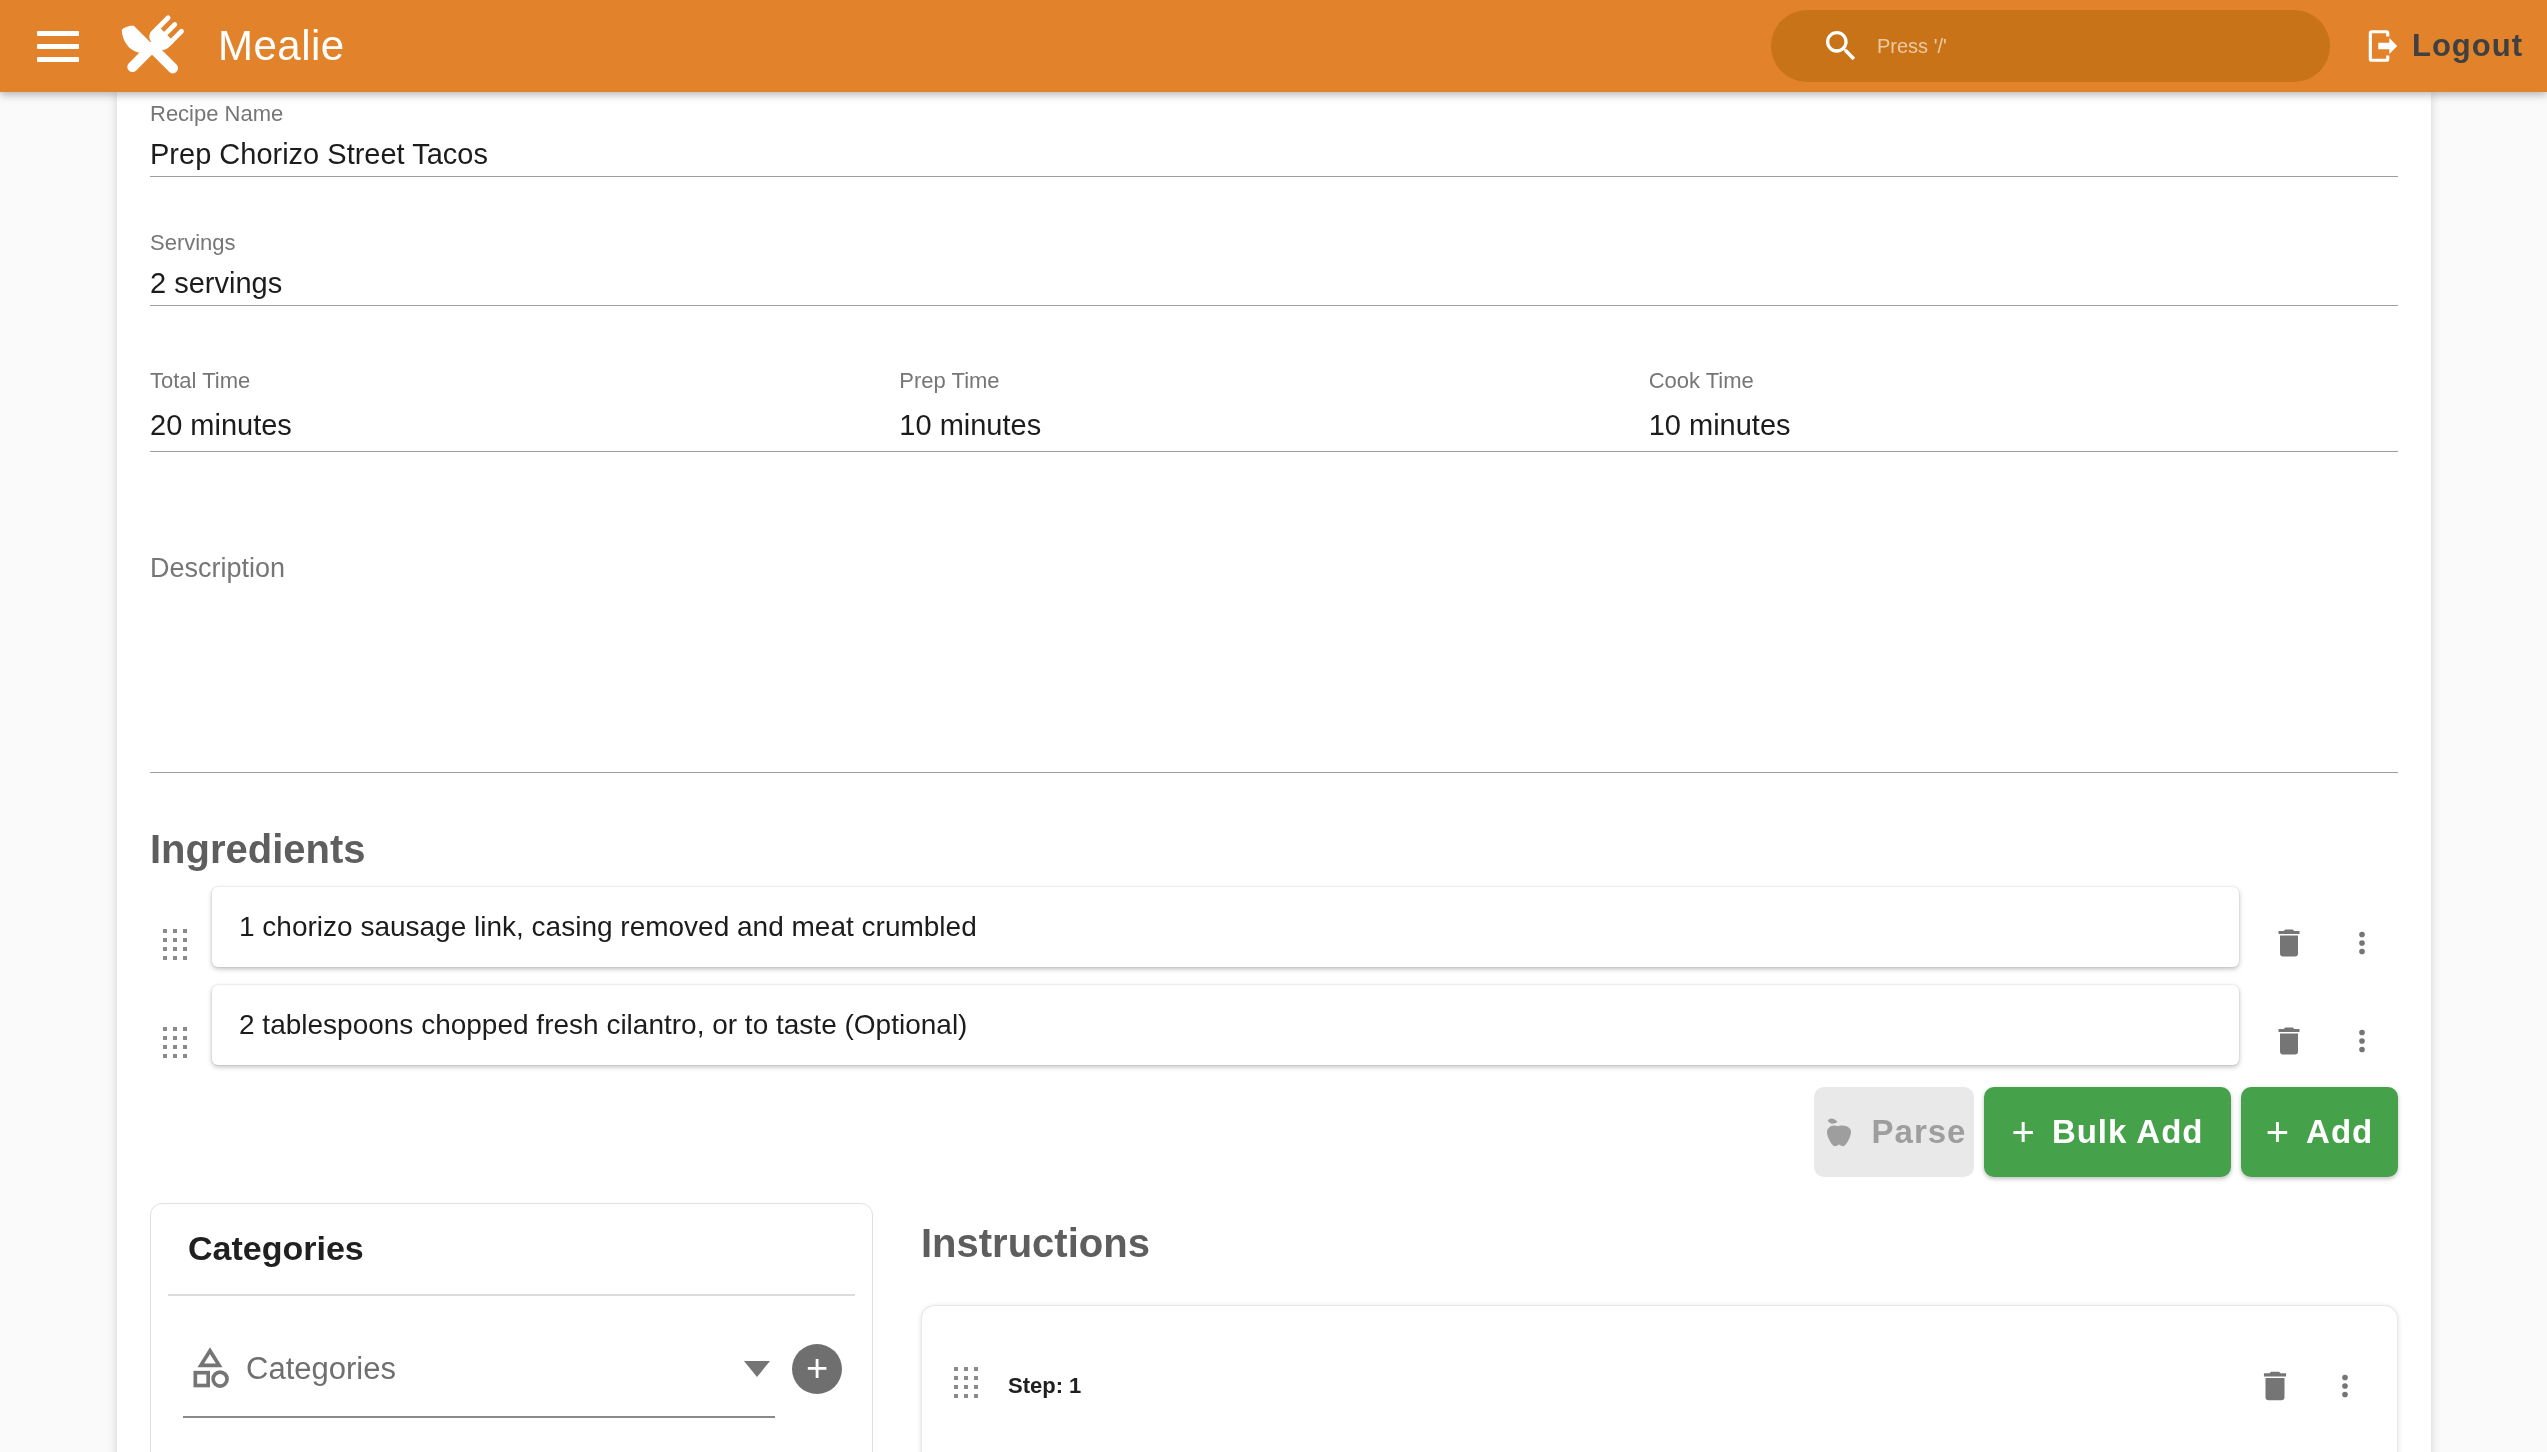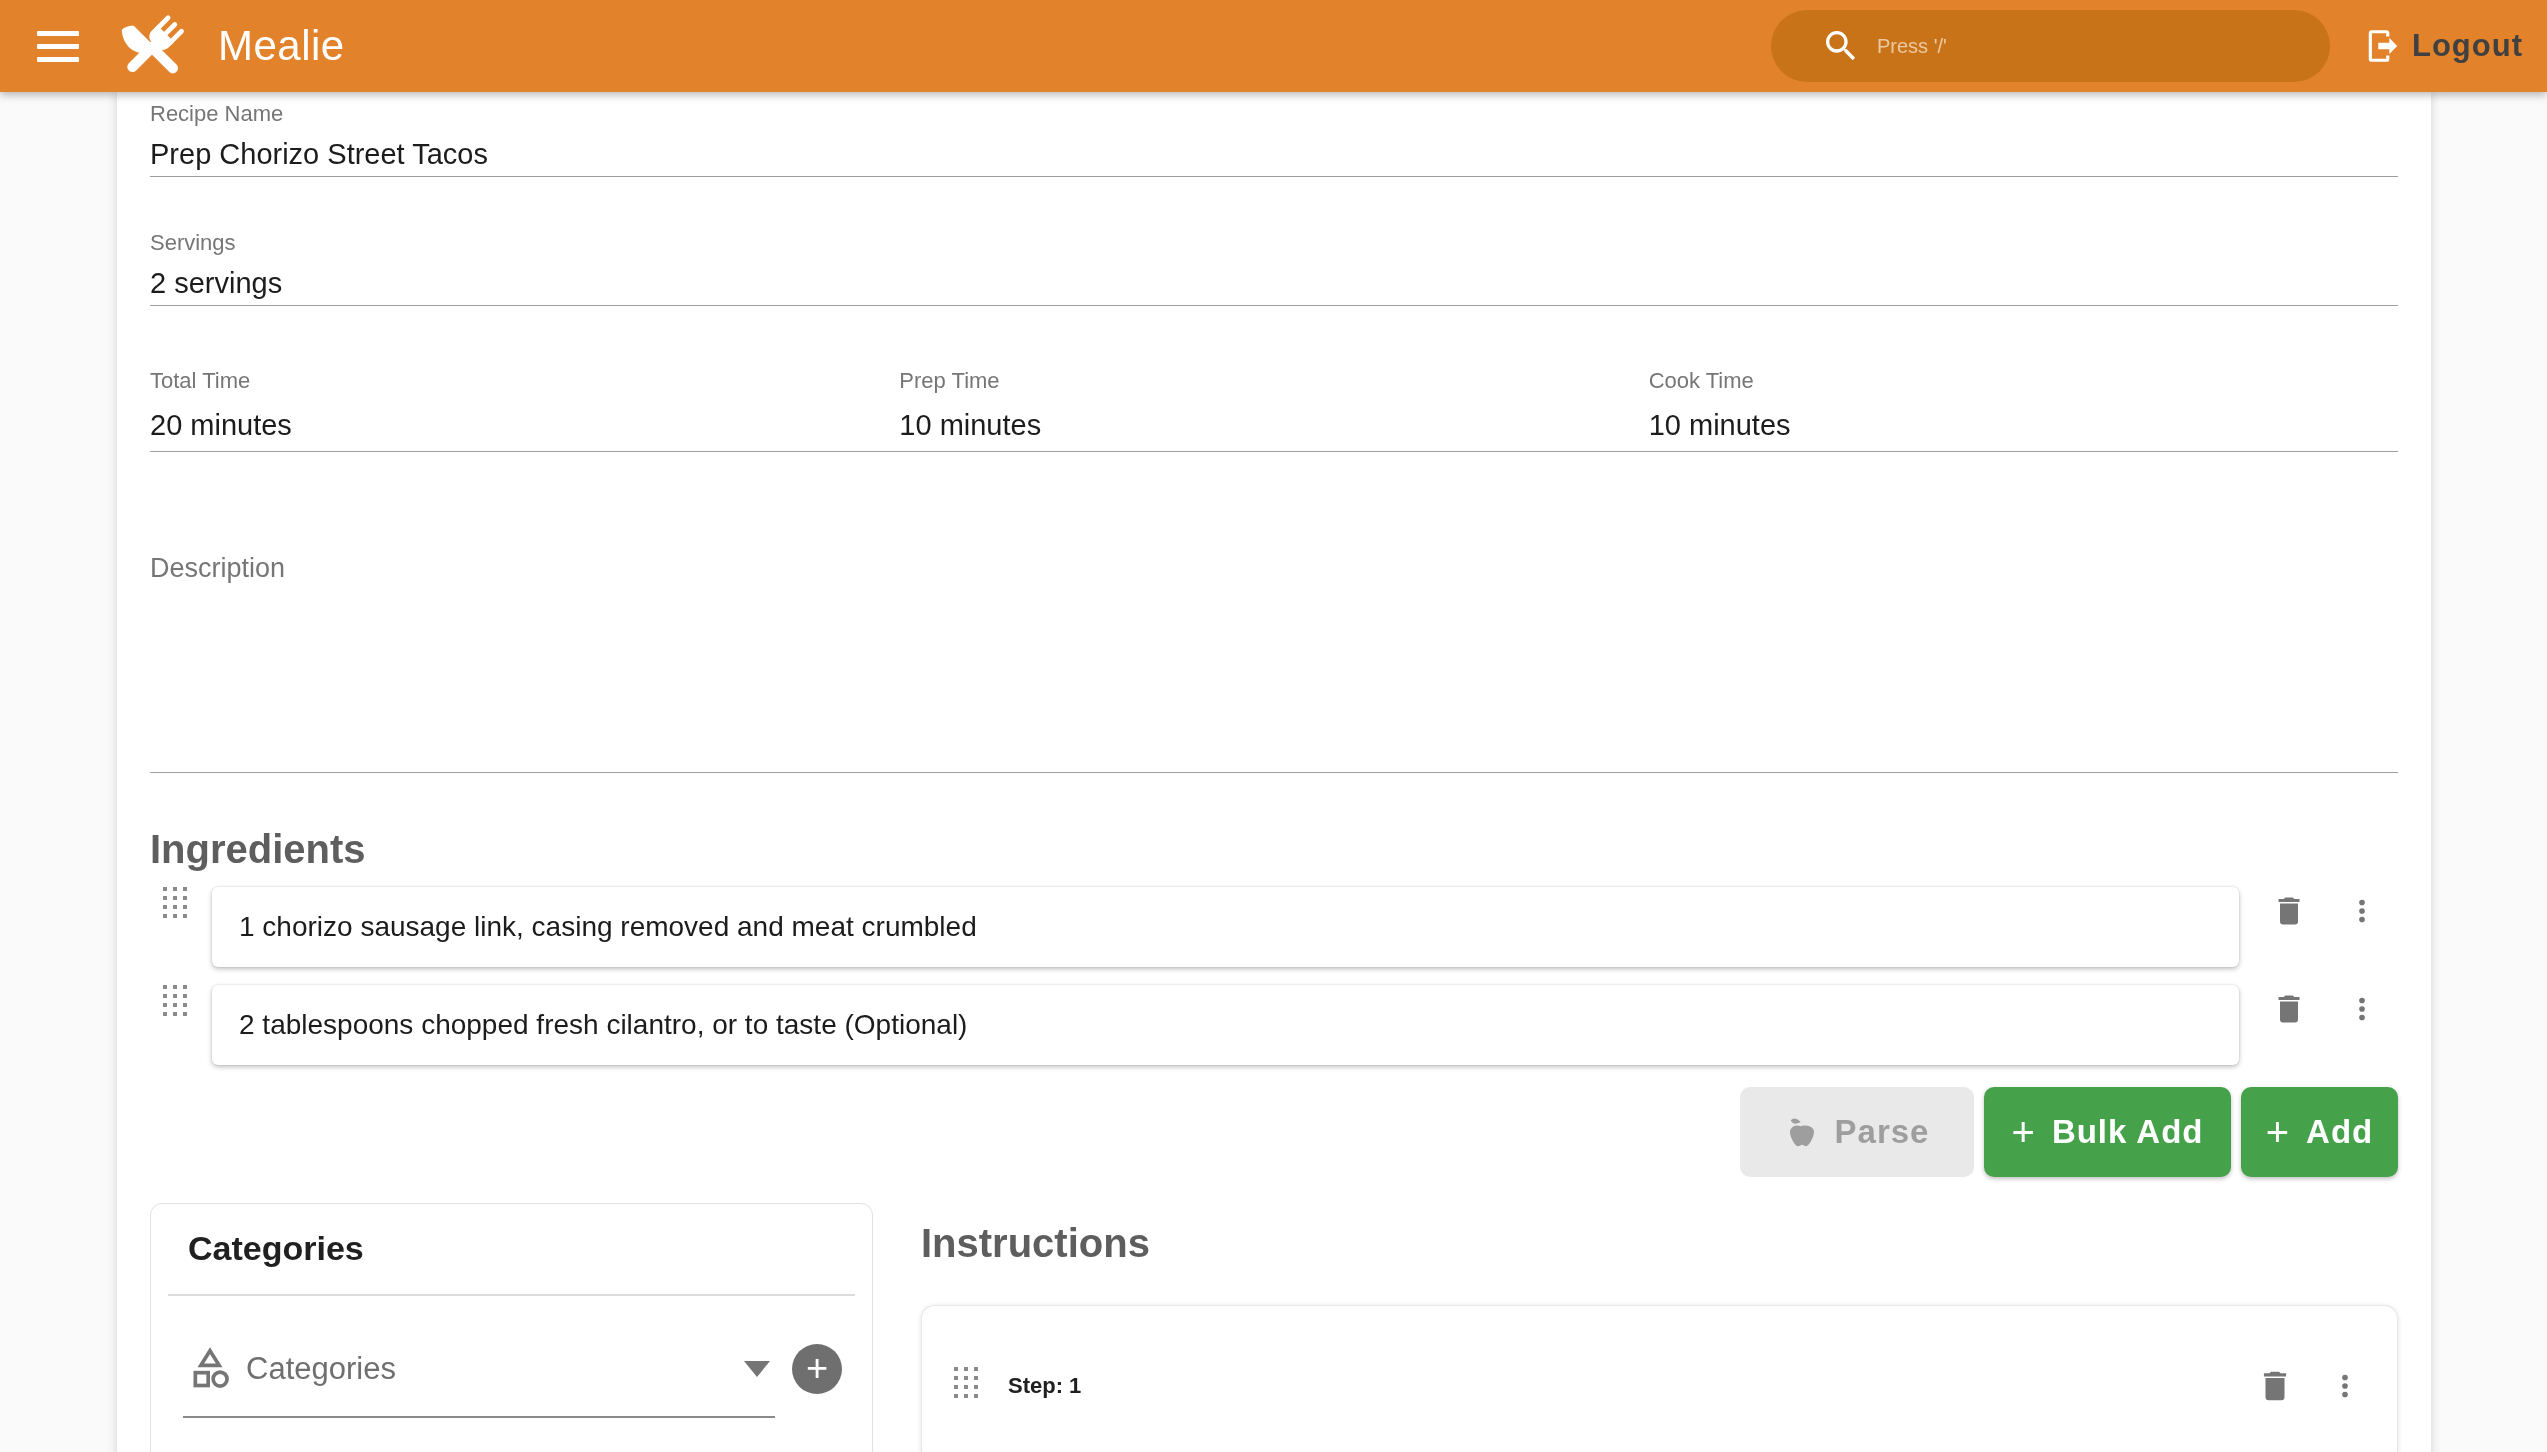--- a/index.html
+++ b/index.html
@@ -41,40 +41,40 @@
   .times-row .fvalue { margin-top:10px; padding-bottom:6px; }
 
   .desc-label { margin-top:99px; font-size:27px; color:#767676; line-height:34px; }
   .desc-area { height:188px; border-bottom:1.5px solid #9e9e9e; }
 
   .section-heading { font-size:40px; font-weight:bold; color:#5e5e5e; line-height:48px; }
   .ingredients-heading { margin-top:52px; }
 
   
   .ing-rows { margin-top:14px; }
-  .ing-row { display:flex; align-items:flex-start; height:80px; margin-bottom:18px; }
+  .ing-row { display:flex; align-items:flex-end; height:80px; margin-bottom:18px; }
   .drag-handle { width:26px; height:38px; margin-left:13px; display:grid;
                  grid-template-columns:repeat(3,4px); grid-template-rows:repeat(4,4px);
                  gap:5px 6px; cursor:grab; }
   .drag-handle i { background:#8a8a8a; width:4px; height:4px; }
   .ing-card { margin-left:23px; width:2027px; height:80px; background:#fff; border-radius:6px;
               box-shadow:0 2px 5px rgba(0,0,0,0.25), 0 0 2px rgba(0,0,0,0.12);
               display:flex; align-items:center; }
   .ing-card .ing-text { font-size:28px; color:#1c1c1c; margin-left:27px; white-space:nowrap; }
   .icon-btn { width:48px; height:48px; display:flex; align-items:center; justify-content:center;
               cursor:pointer; border:none; background:transparent; }
   .ing-row .trash { margin-left:26px; }
   .ing-row .kebab { margin-left:25px; }
 
   
   .btn-row { display:flex; justify-content:flex-end; align-items:center; gap:10px; margin-top:22px; }
   .btn { height:90px; border:none; border-radius:10px; font-family:"Liberation Sans",sans-serif;
          font-size:33px; font-weight:bold; letter-spacing:1px; display:flex; align-items:center;
          justify-content:center; gap:16px; cursor:pointer; }
-  .btn-parse { width:234px; background:#e9e9e9; color:#9e9e9e; cursor:default; }
+  .btn-parse { width:160px; background:#e9e9e9; color:#9e9e9e; cursor:default; }
   .btn-green { background:#46a24a; color:#fff; box-shadow:0 2px 4px rgba(0,0,0,0.25); }
   .btn-bulk { width:247px; }
   .btn-add { width:157px; }
   .plus-glyph { font-size:40px; font-weight:normal; line-height:40px; }
 
   
   .bottom { display:flex; margin-top:26px; gap:48px; }
   .cat-card { width:733px; height:358px; border:1.5px solid #e0e0e0; border-radius:12px;
               background:#fff; }
   .cat-title { font-size:34px; font-weight:bold; color:#202020; margin:22px 0 0 37px; line-height:44px; }

